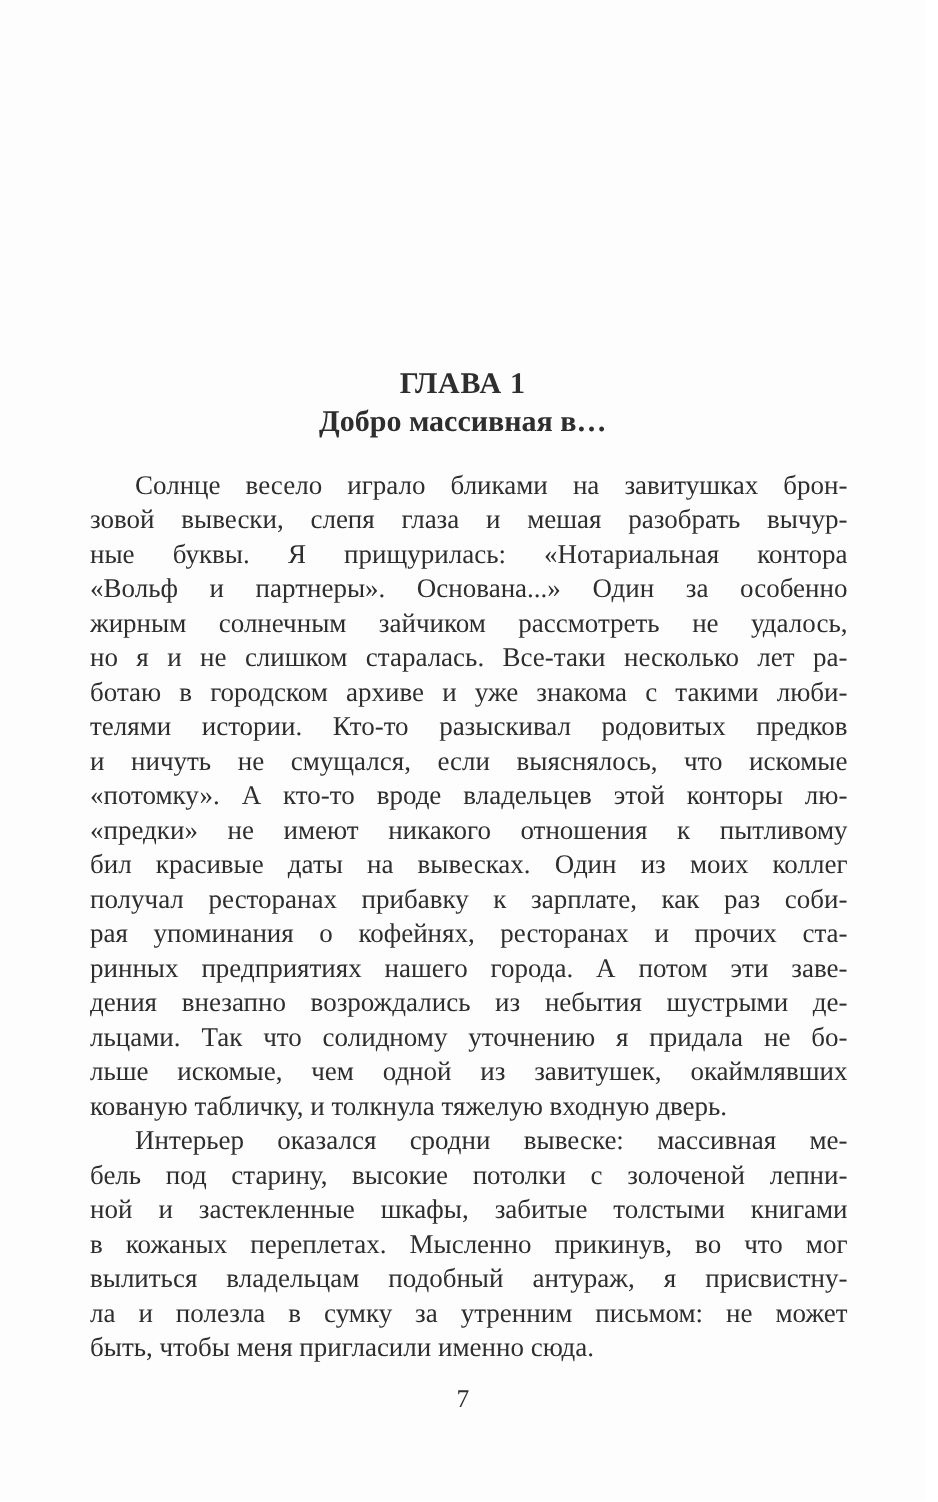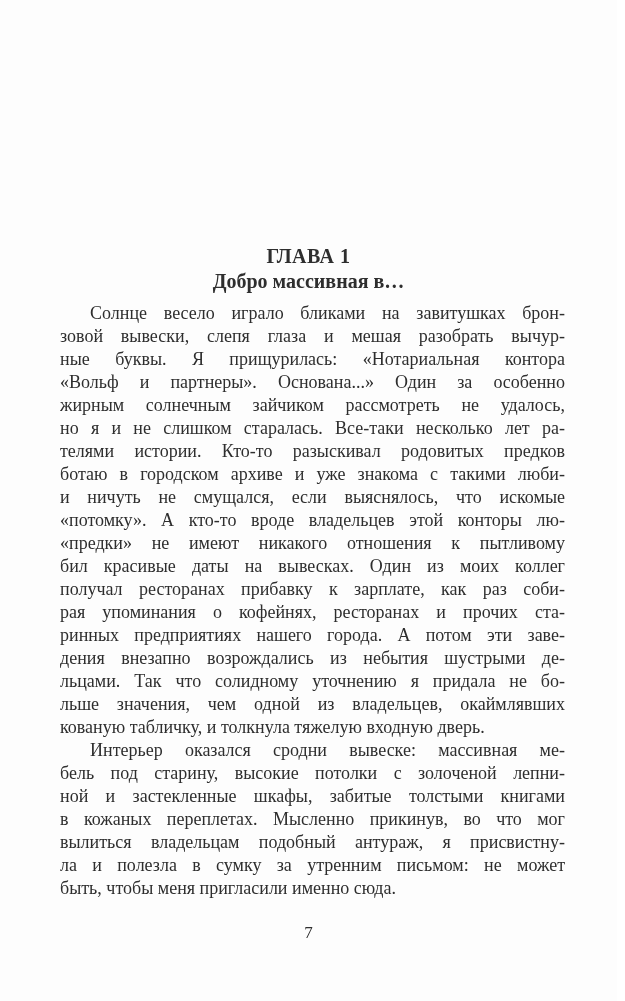--- a/index.html
+++ b/index.html
@@ -29,21 +29,21 @@
     line-height: 25px;
     letter-spacing: 0.5px;
   }
   .chapter-subtitle {
     font-weight: bold;
     font-size: 20px;
     line-height: 25px;
   }
   .body-text {
     position: absolute;
-    top: 302px;
+    top: 312px;
     left: 60px;
     width: 505px;
     font-size: 18px;
   }
   .text-line {
     line-height: 23px;
     height: 23px;
     text-align: justify;
     text-align-last: justify;
     overflow: hidden;
@@ -73,32 +73,32 @@
     <div class="chapter-subtitle">Добро массивная в…</div>
   </div>
 
   <div class="body-text">
       <div class="text-line indent">Солнце весело играло бликами на завитушках брон-</div>
       <div class="text-line">зовой вывески, слепя глаза и мешая разобрать вычур-</div>
       <div class="text-line">ные буквы. Я прищурилась: «Нотариальная контора</div>
       <div class="text-line">«Вольф и партнеры». Основана...» Один за особенно</div>
       <div class="text-line">жирным солнечным зайчиком рассмотреть не удалось,</div>
       <div class="text-line">но я и не слишком старалась. Все-таки несколько лет ра-</div>
+      <div class="text-line">ботаю в городском архиве и уже знакома с такими люби-</div>
       <div class="text-line">телями истории. Кто-то разыскивал родовитых предков</div>
-      <div class="text-line">ботаю в городском архиве и уже знакома с такими люби-</div>
       <div class="text-line">и ничуть не смущался, если выяснялось, что искомые</div>
       <div class="text-line">«потомку». А кто-то вроде владельцев этой конторы лю-</div>
       <div class="text-line">«предки» не имеют никакого отношения к пытливому</div>
       <div class="text-line">бил красивые даты на вывесках. Один из моих коллег</div>
       <div class="text-line">получал ресторанах прибавку к зарплате, как раз соби-</div>
       <div class="text-line">рая упоминания о кофейнях, ресторанах и прочих ста-</div>
       <div class="text-line">ринных предприятиях нашего города. А потом эти заве-</div>
       <div class="text-line">дения внезапно возрождались из небытия шустрыми де-</div>
       <div class="text-line">льцами. Так что солидному уточнению я придала не бо-</div>
-      <div class="text-line">льше значения, чем одной из владельцев, окаймлявших</div>
+      <div class="text-line">льше искомые, чем одной из завитушек, окаймлявших</div>
       <div class="text-line flush">кованую табличку, и толкнула тяжелую входную дверь.</div>
       <div class="text-line indent">Интерьер оказался сродни вывеске: массивная ме-</div>
       <div class="text-line">бель под старину, высокие потолки с золоченой лепни-</div>
       <div class="text-line">ной и застекленные шкафы, забитые толстыми книгами</div>
       <div class="text-line">в кожаных переплетах. Мысленно прикинув, во что мог</div>
       <div class="text-line">вылиться владельцам подобный антураж, я присвистну-</div>
       <div class="text-line">ла и полезла в сумку за утренним письмом: не может</div>
       <div class="text-line flush">быть, чтобы меня пригласили именно сюда.</div>
     </div>
 

